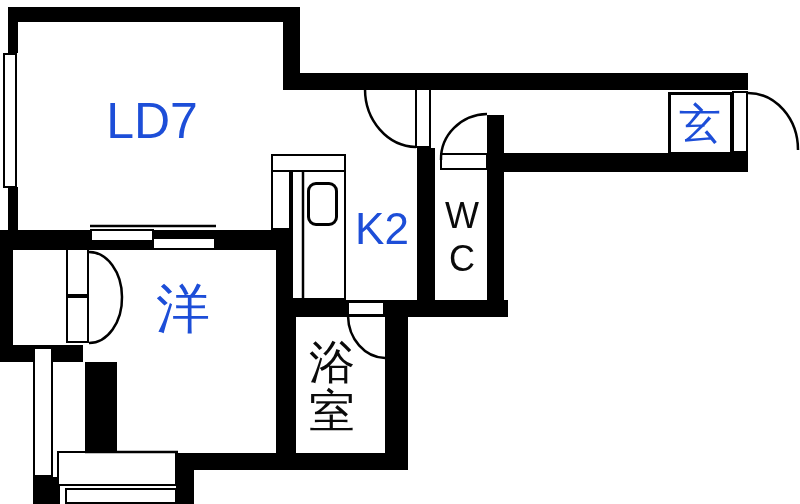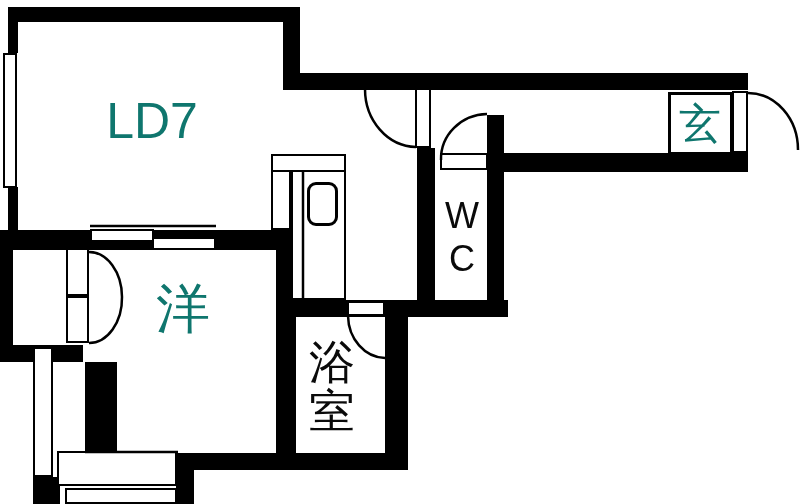--- a/index.html
+++ b/index.html
@@ -1,21 +1,21 @@
 <!DOCTYPE html>
 <html><head>
 <meta charset="utf-8">
 <style>
   html,body{margin:0;padding:0;background:#ffffff;}
   #plan{position:relative;width:800px;height:504px;background:#ffffff;overflow:hidden;
         font-family:"Liberation Sans","DejaVu Sans",sans-serif;}
   .wall{position:absolute;background:#000000;}
   .fixture{position:absolute;background:#ffffff;border:2px solid #000000;box-sizing:border-box;}
   .room{position:absolute;background:transparent;}
-  .label{position:absolute;color:#0f766e;white-space:nowrap;transform:translate(-50%,-50%);
+  .label{position:absolute;color:#1d4ed8;white-space:nowrap;transform:translate(-50%,-50%);
          text-align:center;line-height:1;}
   .vlabel{position:absolute;color:#0a0a0a;transform:translate(-50%,0);text-align:center;}
   svg.overlay{position:absolute;left:0;top:0;pointer-events:none;}
   .sink{border-radius:9px;border-width:3px;}
 </style>
 </head>
 <body>
 
 <div id="plan">
 
@@ -72,20 +72,21 @@
       <path d="M 441 160 A 47 45 0 0 1 487 114"></path>
       <path d="M 348 316 A 38 43 0 0 0 385 358"></path>
       <path d="M 748 93 A 50 57 0 0 1 798 150"></path>
       <line x1="90" y1="226" x2="216" y2="226"></line>
       <line x1="303" y1="172" x2="303" y2="298"></line>
       <line x1="85" y1="452" x2="178" y2="452"></line>
     </g>
   </svg>
 
   <div class="label" style="left:152px;top:121px;font-size:50px;">LD7</div>
+  <div class="label" style="left:382px;top:229px;font-size:44px;">K2</div>
   <div class="vlabel" style="left:462px;top:194px;font-size:36px;line-height:1.2;">
     <div>W</div>
     <div>C</div>
   </div>
   <div class="vlabel" style="left:332px;top:338px;font-size:46px;line-height:1.07;">
     <div>浴</div>
     <div>室</div>
   </div>
   <div class="label" style="left:183px;top:308px;font-size:54px;">洋</div>
   <div class="label" style="left:700px;top:124px;font-size:42px;">玄</div>

